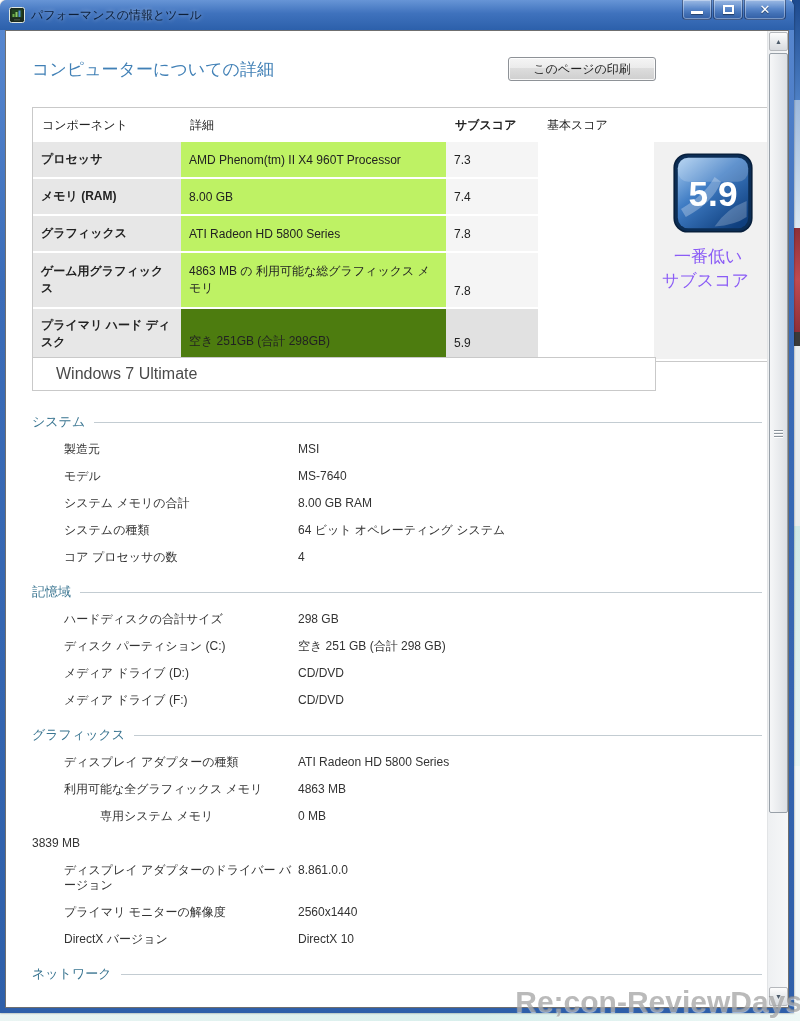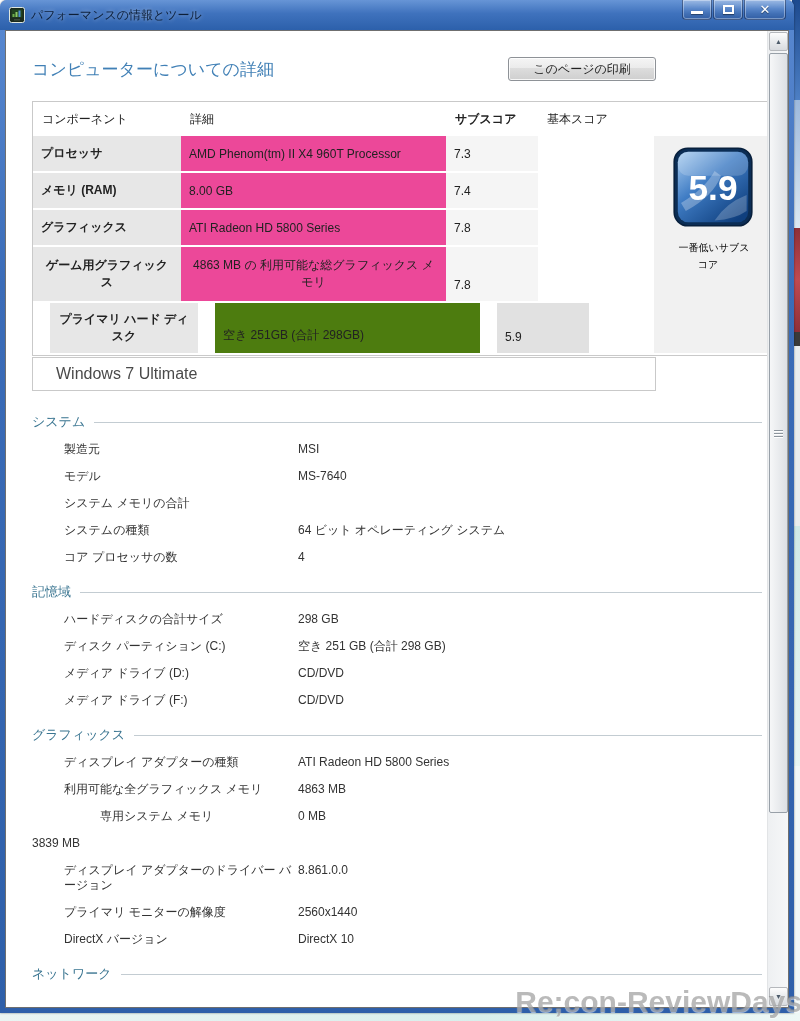--- a/index.html
+++ b/index.html
@@ -74,44 +74,44 @@
   
   .page-title { position:absolute; left:26px; top:27px; font-size:17px; color:#4180b6; }
   .print-btn { position:absolute; left:502px; top:26px; width:148px; height:24px;
     border:1px solid #8e9297; border-radius:3px; font-size:12px; color:#222;
     background:linear-gradient(#f5f5f5,#ebebeb 45%,#dddddd 46%,#cfcfcf);
     box-shadow:0 1px 0 #fff, inset 0 0 0 1px rgba(255,255,255,.8);
     text-align:center; line-height:22px; cursor:default;
     font-family:"Liberation Sans","DejaVu Sans",sans-serif; }
 
   
-  .score-table { position:absolute; left:26px; top:70px; width:740px;
+  .score-table { position:absolute; left:26px; top:76px; width:740px;
     border:1px solid #c9c9c9; background:#fff; font-size:12px; color:#222; }
   .thead { display:flex; height:34px; align-items:center; }
   .thead .h { padding-left:9px; }
   .hc { width:148px; } .hd { width:265px; } .hs { width:92px;font-weight:bold; } .hb { width:117px; }
-  .tbody { position:relative;text-align:center; }
+  .tbody { position:relative; }
   .trow { display:flex; margin-bottom:2px; }
   .trow:last-child { margin-bottom:0; }
   .cell { display:flex; align-items:center; padding:2px 8px; }
   .c-comp { width:148px; background:#e7e7e7; font-weight:bold; color:#222; }
-  .c-det  { width:265px; background:#ec4899; }
+  .c-det  { width:265px; background:#bef264; }
   .c-sub  { width:92px;  background:#f5f5f5; }
   .r1 .cell, .r2 .cell, .r3 .cell { height:35px; }
   .r4 .cell { height:54px; }
-  .r5 .cell { height:50px;margin-left:17px; }
+  .r5 .cell { height:50px; }
   .r4 .c-sub { align-items:flex-end; padding-bottom:9px; }
   .r5 .c-det, .r5 .c-sub { align-items:flex-end; padding-bottom:9px; }
   .r5 .c-det { background:#4d7c0f; }
   .r5 .c-sub { background:#e1e1e1; }
   .base-col { position:absolute; right:0; top:0; bottom:0; width:117px;
     background:#f1f1f1; }
   .badge { position:absolute; left:19px; top:11px; width:80px; height:80px; }
   .base-caption { position:absolute; left:8px; top:103px; width:92px;
-    font-size:10px; line-height:17px; color:#000000; text-indent:12px; }
+    font-size:17px; line-height:24px; color:#8b5cf6; text-indent:12px; }
 
   .os-box { position:absolute; left:26px; top:326px; width:624px; height:34px;
     border:1px solid #c9c9c9; background:#fff; font-size:16px; color:#4a4a4a;
     display:flex; align-items:center; padding-left:23px; }
 
   
   .details { position:absolute; left:26px; top:370px; width:730px; }
   .sec-head { display:flex; align-items:center; margin:12px 0 5px 0; }
   .sec-title { font-size:13px; color:#3a7591; flex:none; padding-right:9px; }
   .sec-rule { flex:1; height:1px; background:#c3ccd2; }
@@ -235,20 +235,21 @@
       <div class="srow">
         <span class="lbl">製造元</span>
         <span class="val">MSI</span>
       </div>
       <div class="srow">
         <span class="lbl">モデル</span>
         <span class="val">MS-7640</span>
       </div>
       <div class="srow">
         <span class="lbl">システム メモリの合計</span>
+        <span class="val">8.00 GB RAM</span>
       </div>
       <div class="srow">
         <span class="lbl">システムの種類</span>
         <span class="val">64 ビット オペレーティング システム</span>
       </div>
       <div class="srow">
         <span class="lbl">コア プロセッサの数</span>
         <span class="val">4</span>
       </div>
 

